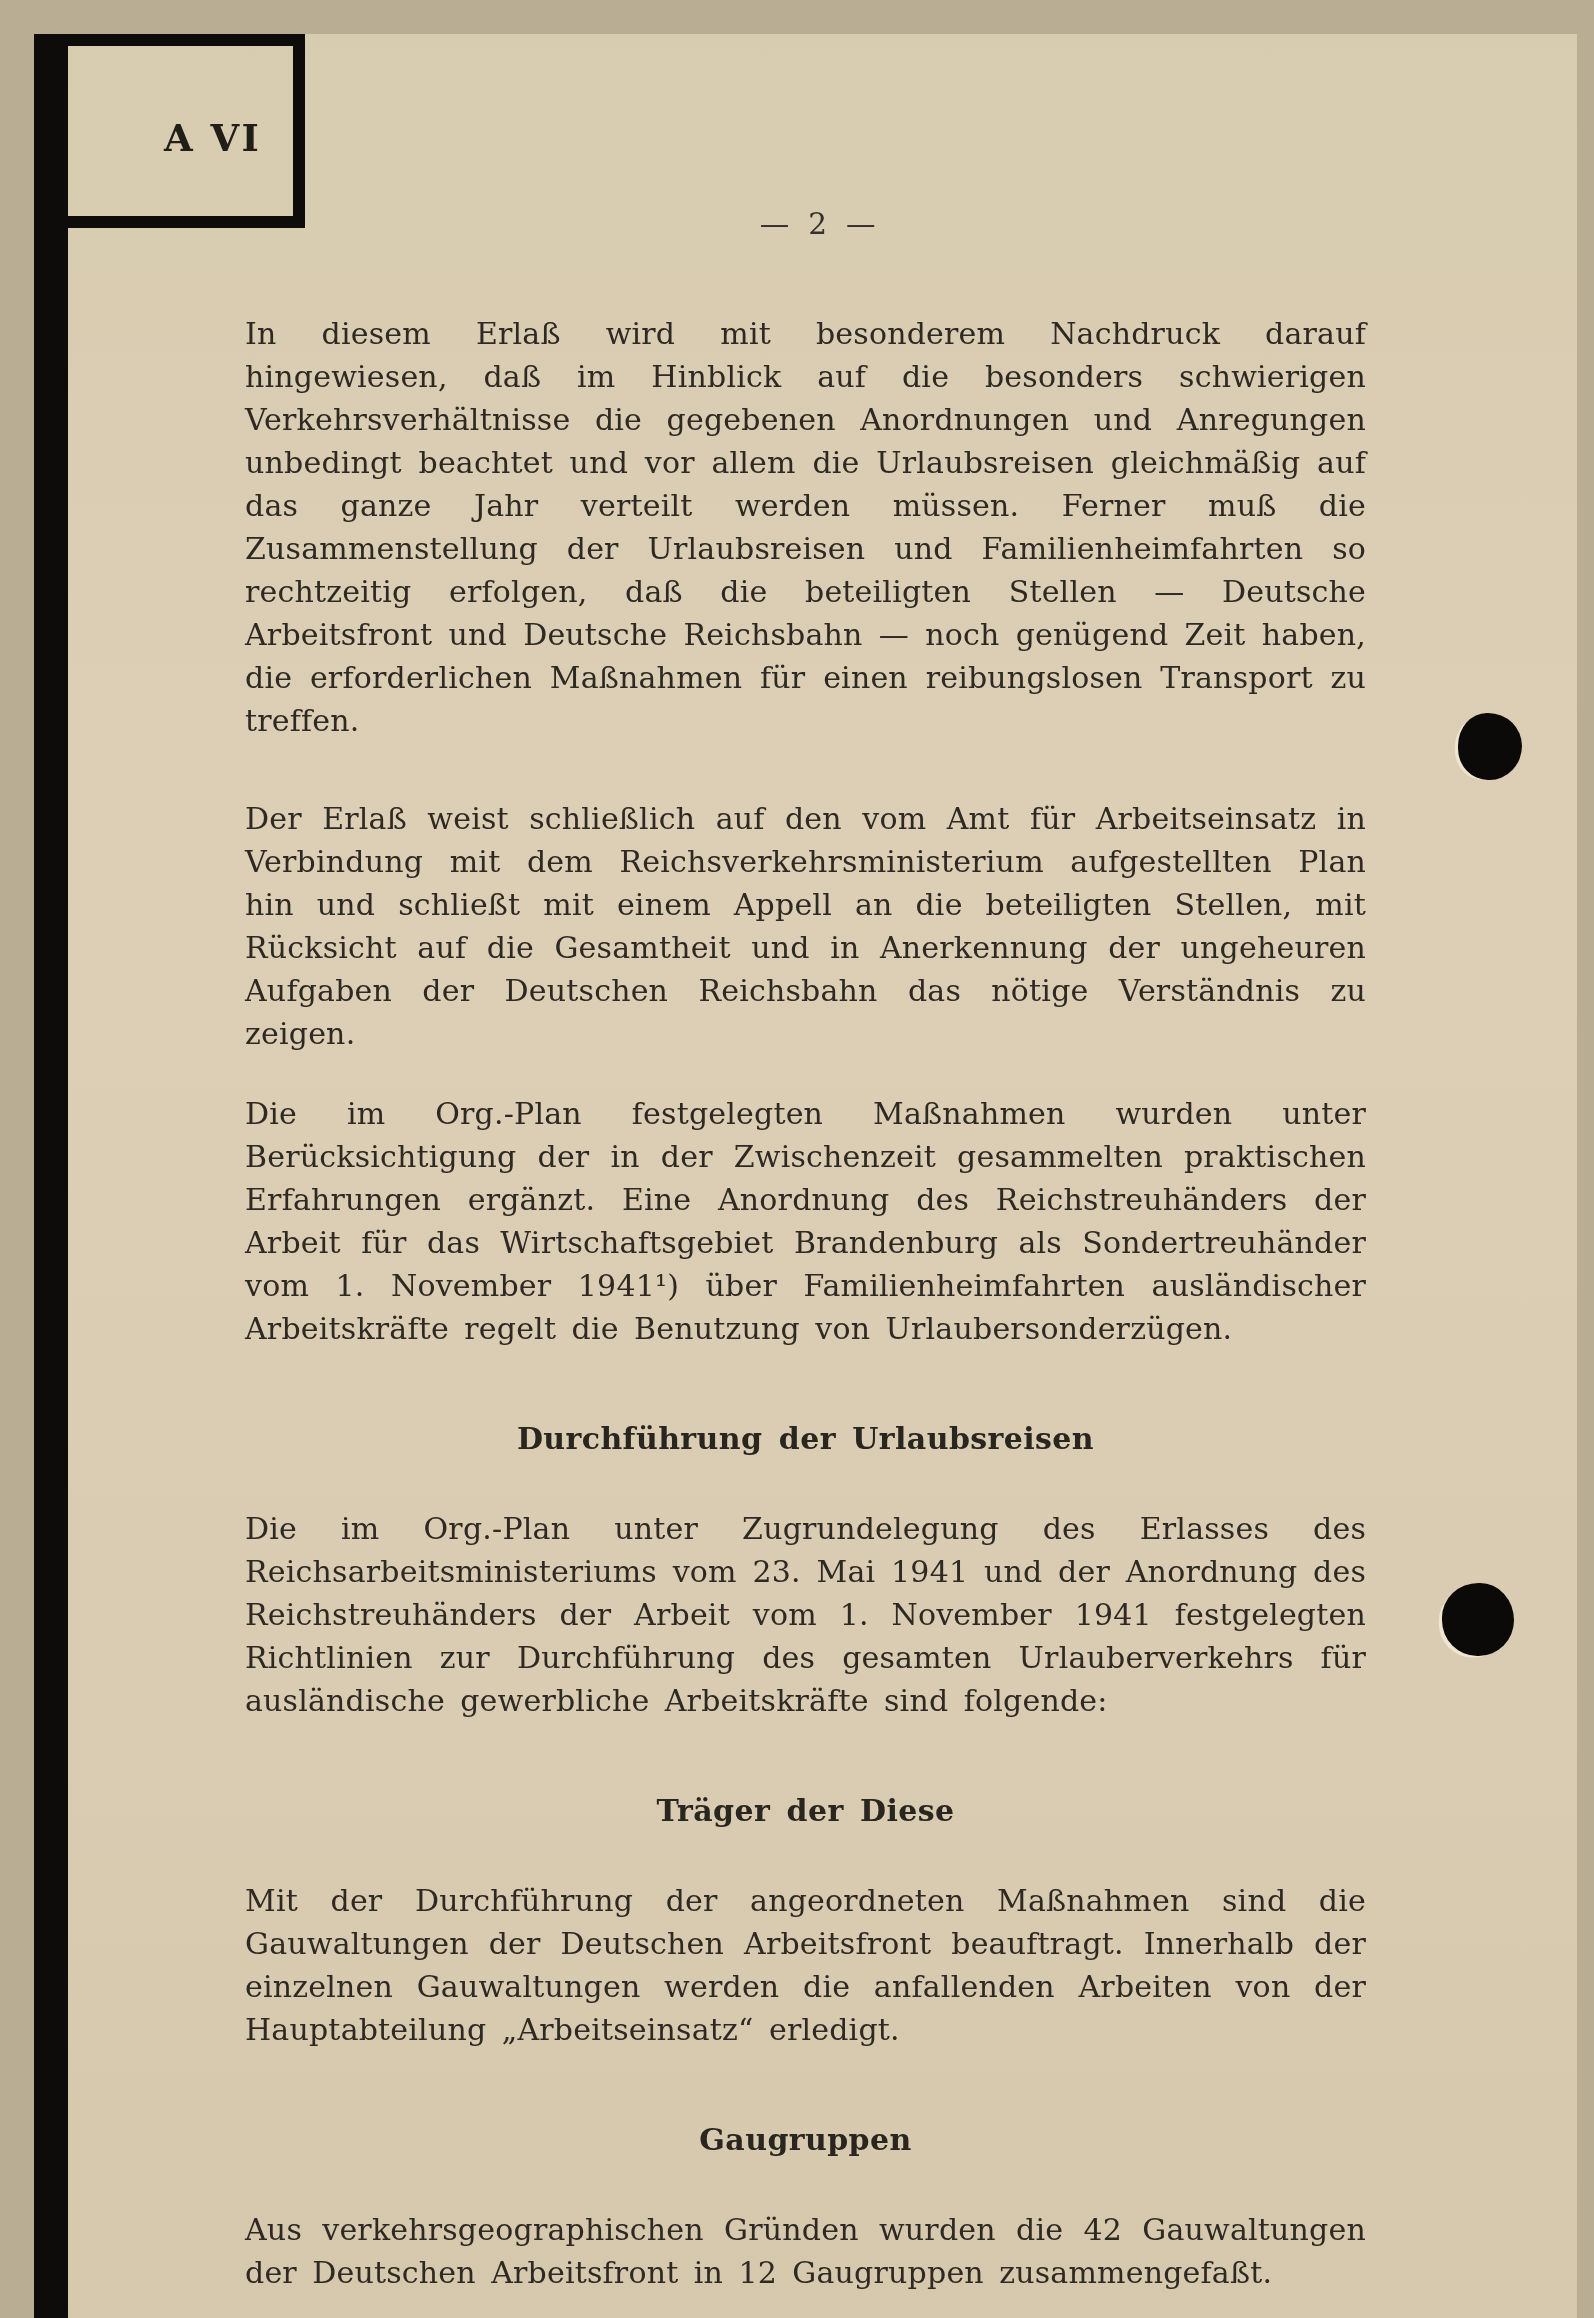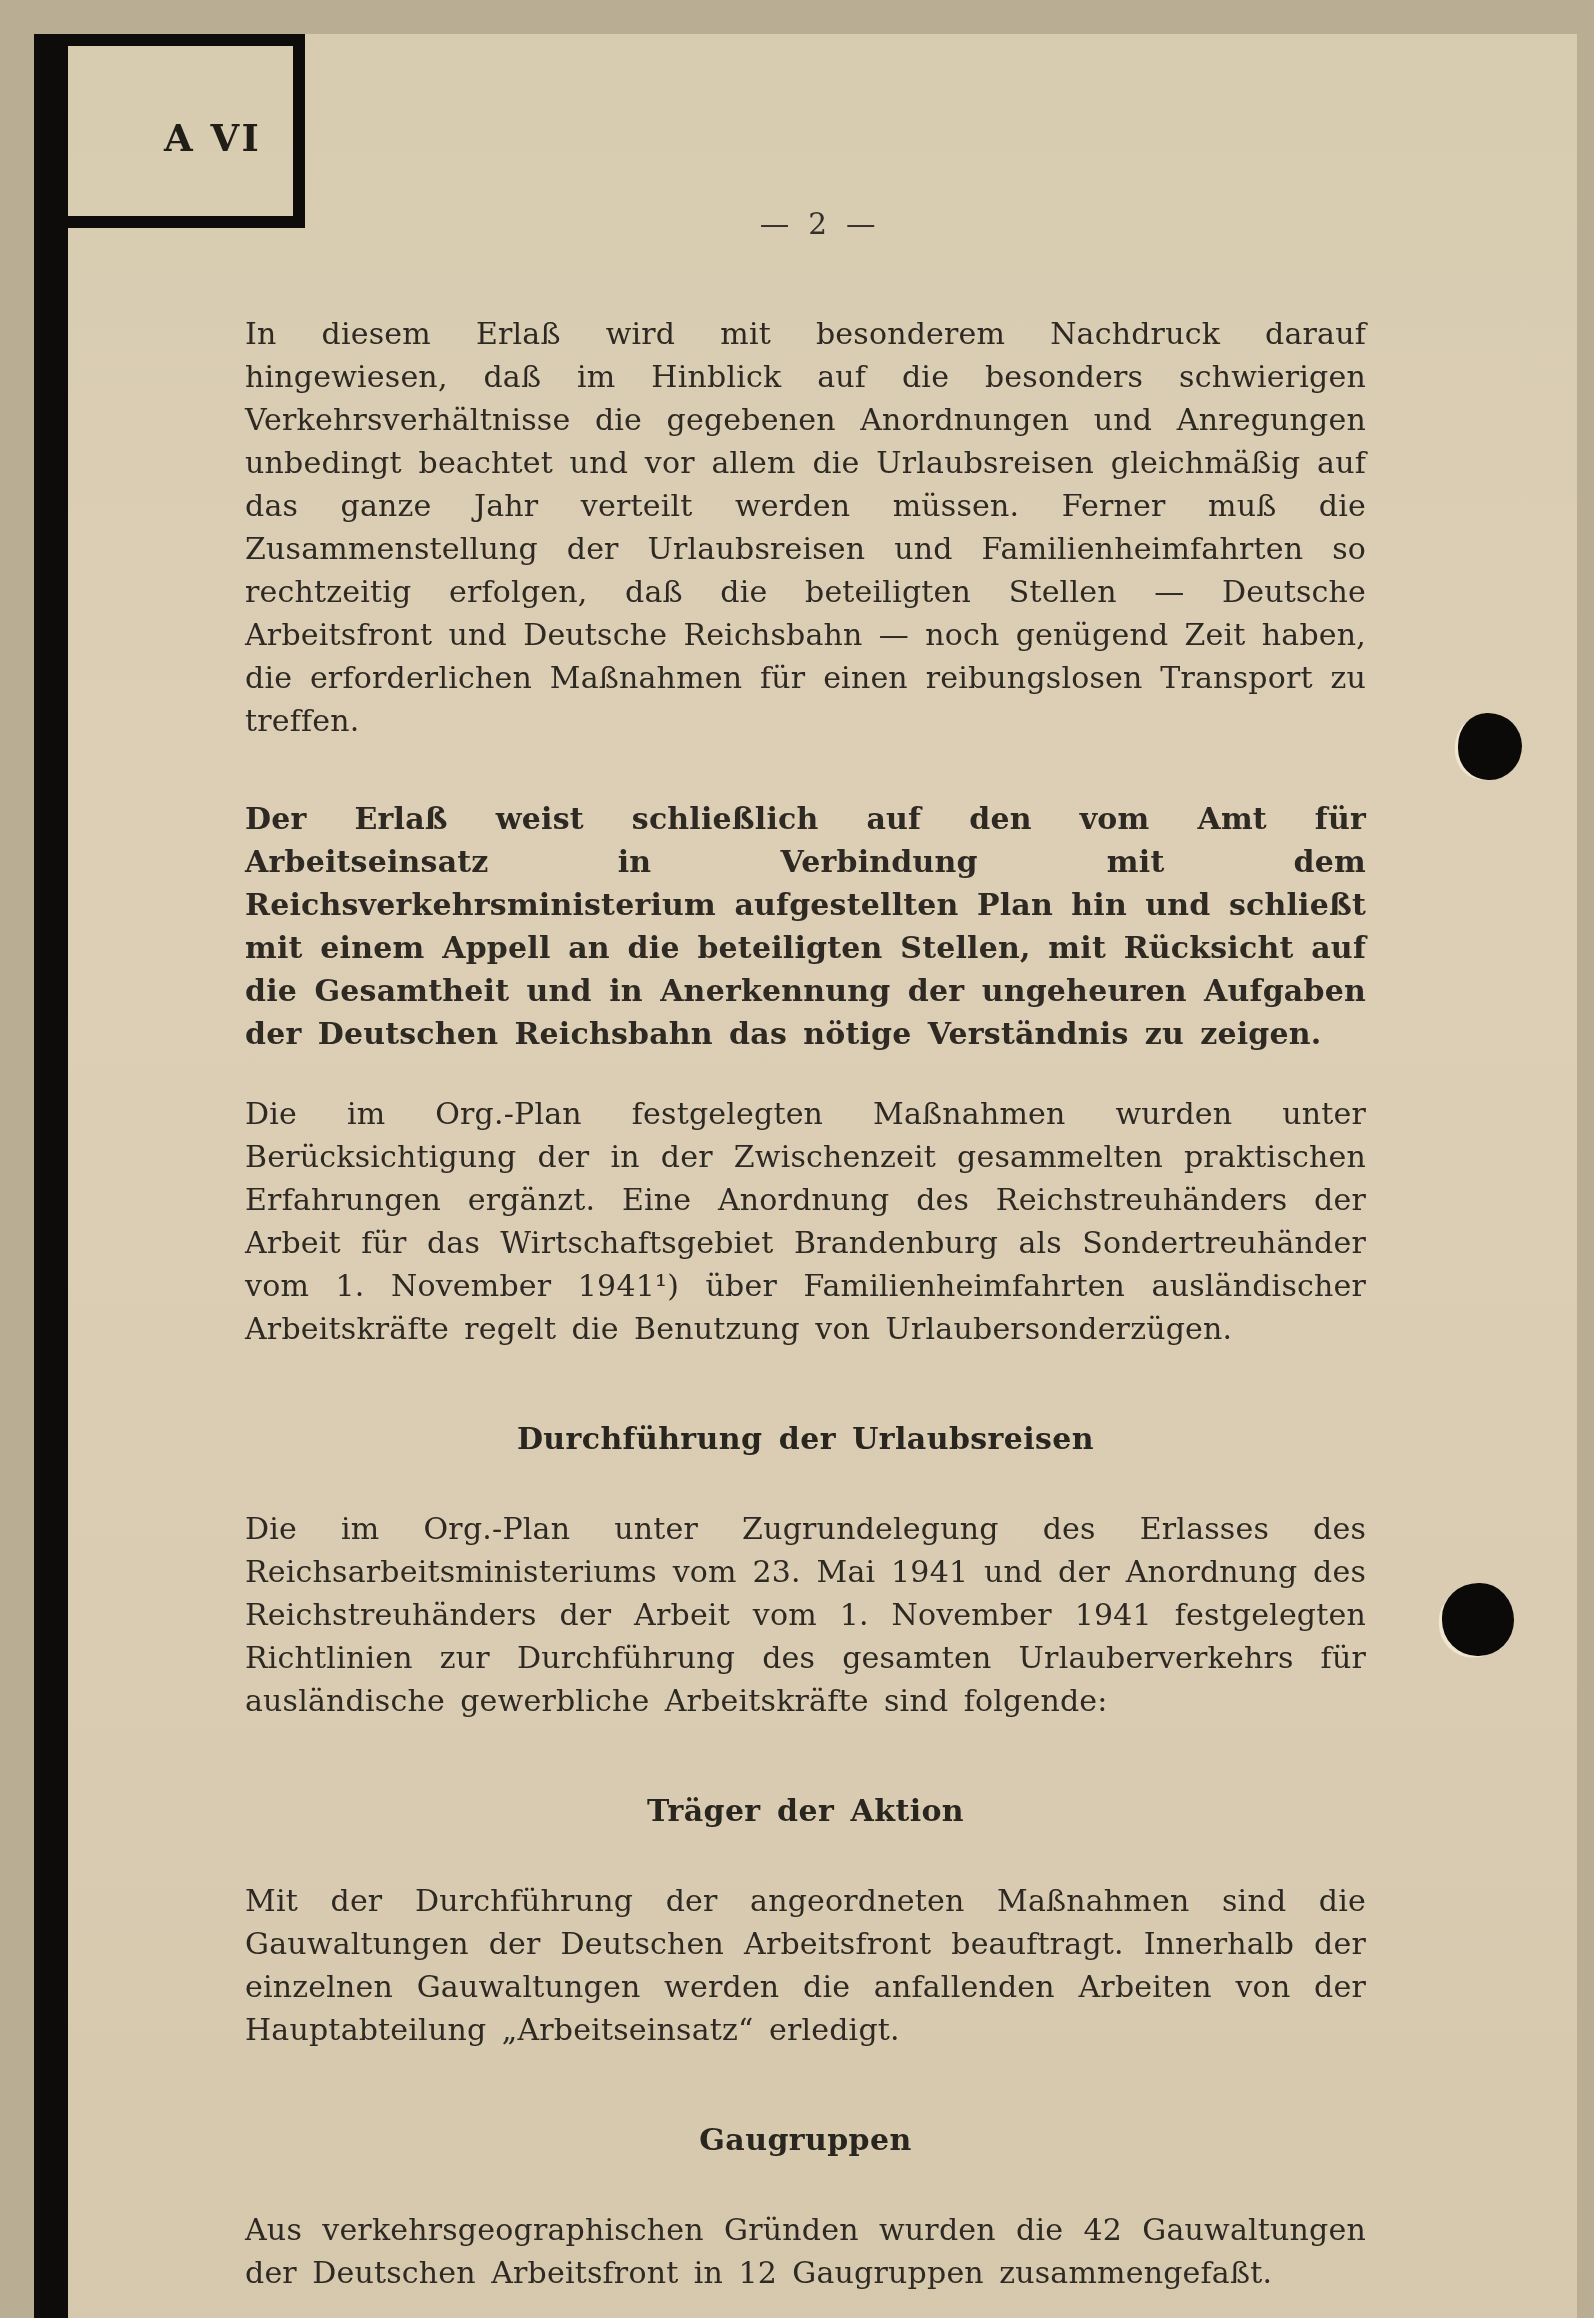--- a/index.html
+++ b/index.html
@@ -55,21 +55,21 @@
     left: 177px;
     top: 244px;
     width: 1189px;
     font-size: 30px;
     line-height: 43px;
     text-align: justify;
     word-spacing: 5.6px;
     letter-spacing: 0.2px;
   }
   .para { margin: 0 0 11px 0; }
-  .para.gap-sm { margin-bottom: 3.2px; font-weight: bold; }
+  .para.gap-sm { margin-bottom: 3.2px; }
   .para.gap-lg { margin-bottom: 21px; }
   .heading {
     font-size: 30px;
     line-height: 43px;
     font-weight: 700;
     margin: 33px 0 12.8px 0;
     text-align: center;
     letter-spacing: 0.4px;
     color: #29251f;
   }
@@ -123,21 +123,21 @@
     <p class="para gap-lg">In diesem Erlaß wird mit besonderem Nachdruck darauf hingewiesen, daß im Hinblick auf die besonders schwierigen Verkehrsverhältnisse die gegebenen Anordnungen und Anregungen unbedingt beachtet und vor allem die Urlaubsreisen gleichmäßig auf das ganze Jahr verteilt werden müssen. Ferner muß die Zusammenstellung der Urlaubsreisen und Familienheimfahrten so rechtzeitig erfolgen, daß die beteiligten Stellen — Deutsche Arbeitsfront und Deutsche Reichsbahn — noch genügend Zeit haben, die erforderlichen Maßnahmen für einen reibungslosen Transport zu treffen.</p>
 
     <p class="para gap-sm">Der Erlaß weist schließlich auf den vom Amt für Arbeitseinsatz in Verbindung mit dem Reichsverkehrsministerium aufgestellten Plan hin und schließt mit einem Appell an die beteiligten Stellen, mit Rücksicht auf die Gesamtheit und in Anerkennung der ungeheuren Aufgaben der Deutschen Reichsbahn das nötige Verständnis zu zeigen.</p>
 
     <p class="para">Die im Org.-Plan festgelegten Maßnahmen wurden unter Berücksichtigung der in der Zwischenzeit gesammelten praktischen Erfahrungen ergänzt. Eine Anordnung des Reichstreuhänders der Arbeit für das Wirtschaftsgebiet Brandenburg als Sondertreuhänder vom 1. November 1941¹) über Familienheimfahrten ausländischer Arbeitskräfte regelt die Benutzung von Urlaubersonderzügen.</p>
 
     <h2 class="heading">Durchführung der Urlaubsreisen</h2>
 
     <p class="para">Die im Org.-Plan unter Zugrundelegung des Erlasses des Reichsarbeitsministeriums vom 23. Mai 1941 und der Anordnung des Reichstreuhänders der Arbeit vom 1. November 1941 festgelegten Richtlinien zur Durchführung des gesamten Urlauberverkehrs für ausländische gewerbliche Arbeitskräfte sind folgende:</p>
 
-    <h2 class="heading">Träger der Aktion</h2>
+    <h2 class="heading">Träger der Diese</h2>
 
     <p class="para">Mit der Durchführung der angeordneten Maßnahmen sind die Gauwaltungen der Deutschen Arbeitsfront beauftragt. Innerhalb der einzelnen Gauwaltungen werden die anfallenden Arbeiten von der Hauptabteilung „Arbeitseinsatz“ erledigt.</p>
 
     <h2 class="heading">Gaugruppen</h2>
 
     <p class="para">Aus verkehrsgeographischen Gründen wurden die 42 Gauwaltungen der Deutschen Arbeitsfront in 12 Gaugruppen zusammengefaßt.</p>
 
     <hr class="footnote-rule">
 
     <p class="footnote">¹) Wortlaut der Anordnung S. B VI 3/6.</p>

